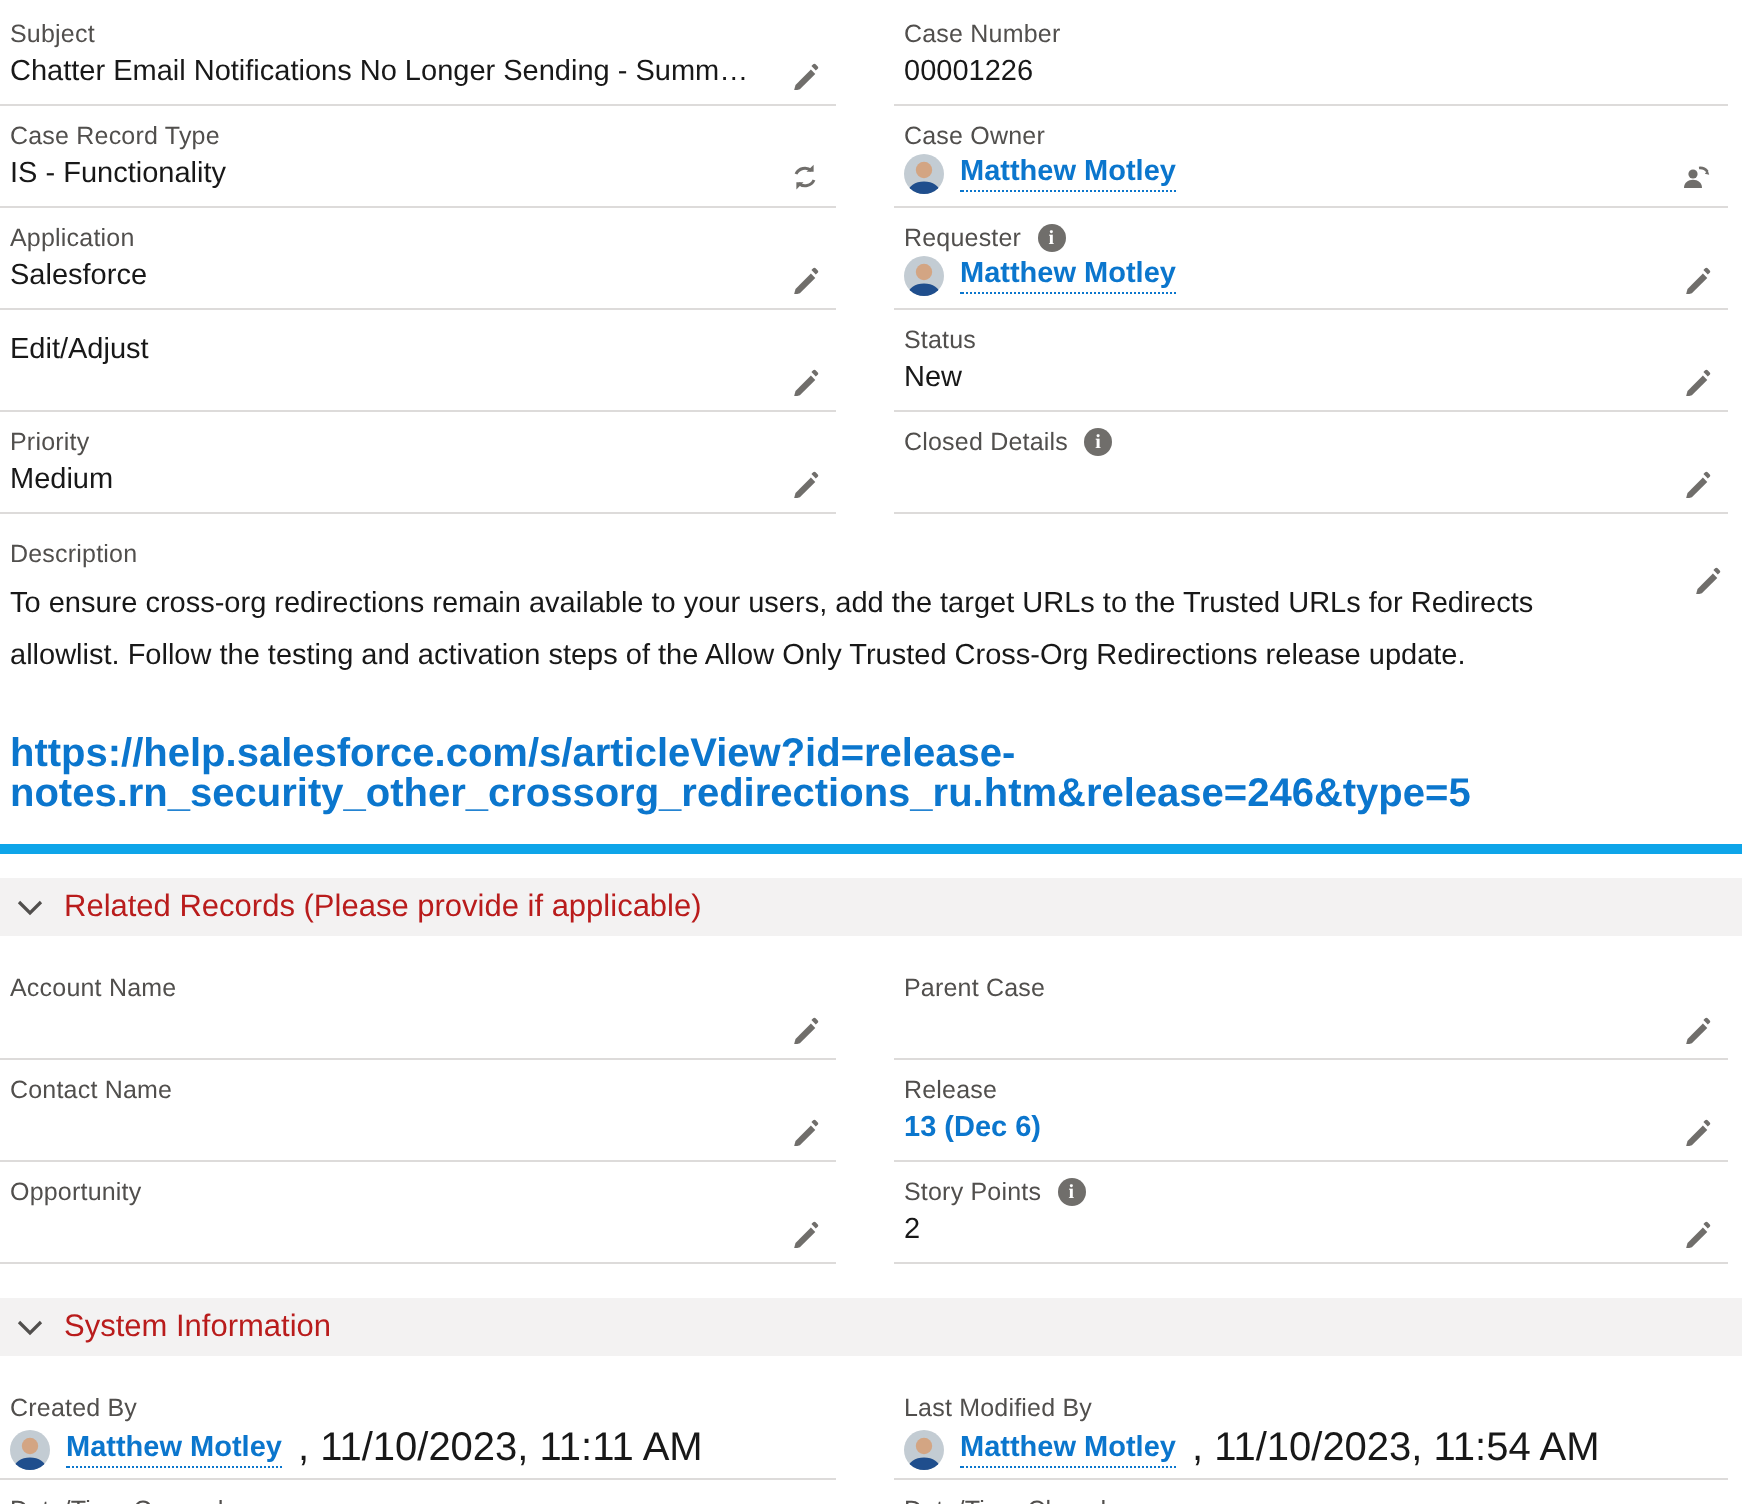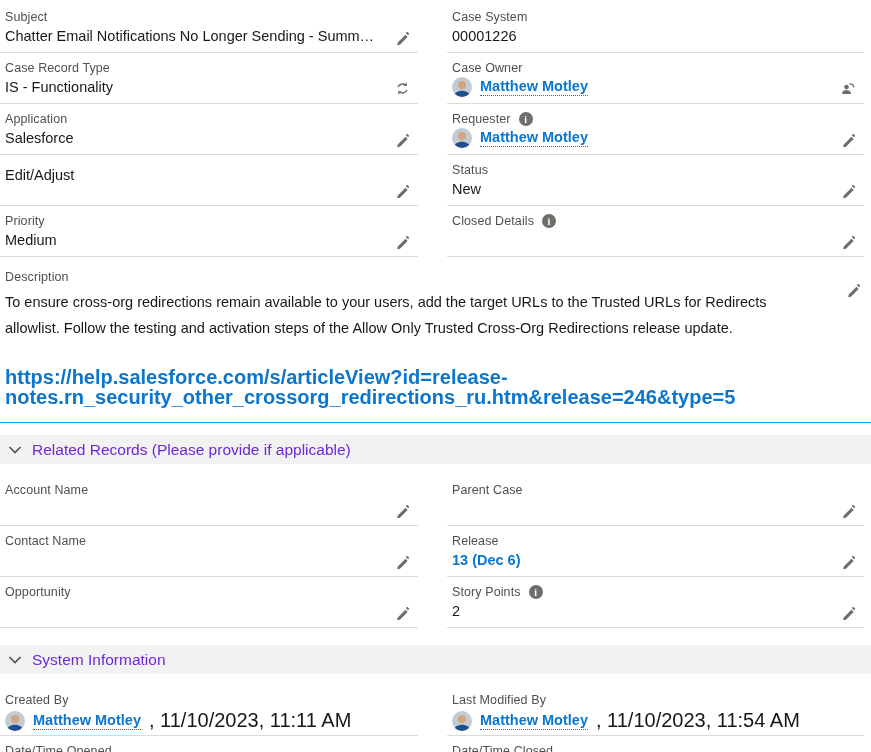--- a/index.html
+++ b/index.html
@@ -47,38 +47,38 @@
     cursor:pointer; flex:0 0 auto;
   }
   .avatar {
     width:20px; height:20px; border-radius:50%; overflow:hidden;
     display:inline-block; flex:0 0 auto; line-height:0;
   }
 
   
   .desc {
     position:relative;
-    border-bottom:1px solid #0ea5e9;
+    border-bottom:5px solid #0ea5e9;
     padding:13px 44px 15px 5px;
   }
   .desc-text {
     margin-top:5px; max-width:818px;
     font-size:14.5px; line-height:26px; color:#181818;
   }
   .desc-link { margin-top:26px; font-size:20px; line-height:20px; }
   .desc .iconbtn { top:26px; bottom:auto; right:10px; }
 
   
   .sec {
     display:flex; align-items:center; gap:10px;
     height:29px; margin-top:12px; padding-left:8px;
     background:#f3f2f2;
   }
   .sec.sys { margin-top:17px; }
-  .sec-title { font-size:15.5px; color:#6d28d9; }
+  .sec-title { font-size:15.5px; color:#b91c1c; }
   .sec-grid { margin-top:11px; }
 
   .after { font-size:20px; color:#181818; white-space:nowrap; }
 </style>
 </head>
 <body>
 
 <svg width="0" height="0" style="position:absolute">
   <defs>
     <g id="svg-pencil">
@@ -168,21 +168,21 @@
               <use href="#svg-pencil"></use>
             </svg>
         </button>
       </div>
 
     </div>
     <div class="col">
 
       <div class="row">
         <div class="label-line">
-            <span class="label">Case System</span>
+            <span class="label">Case Number</span>
           </div>
         <div class="value">00001226</div>
       </div>
 
       <div class="row">
         <div class="label-line">
             <span class="label">Case Owner</span>
           </div>
         <div class="value user">
           <span class="avatar"><svg width="20" height="20" viewBox="0 0 20 20">

